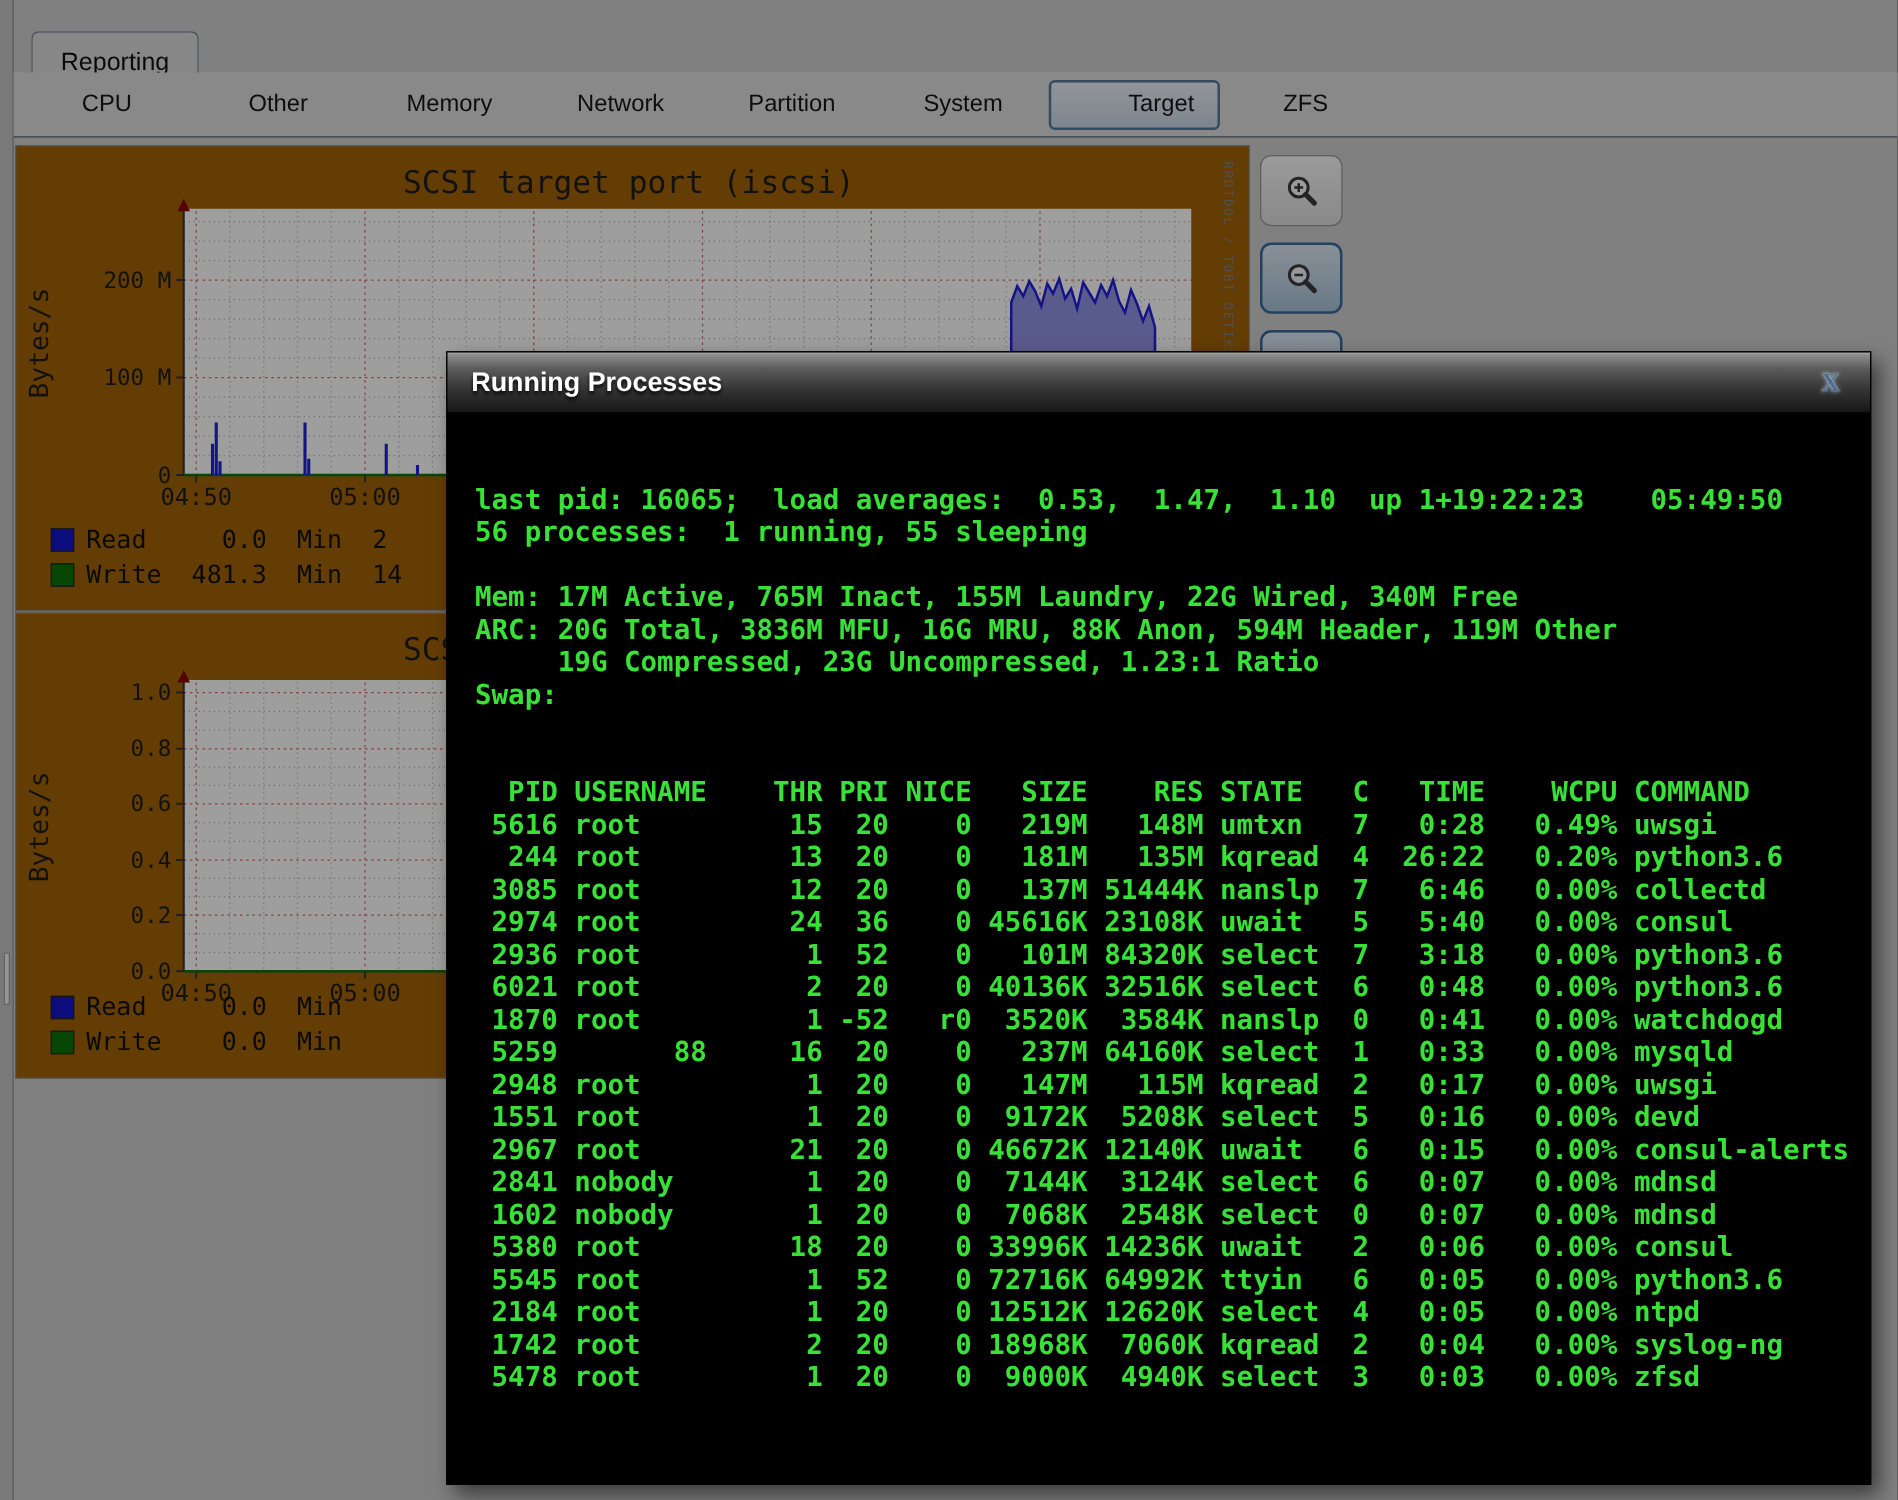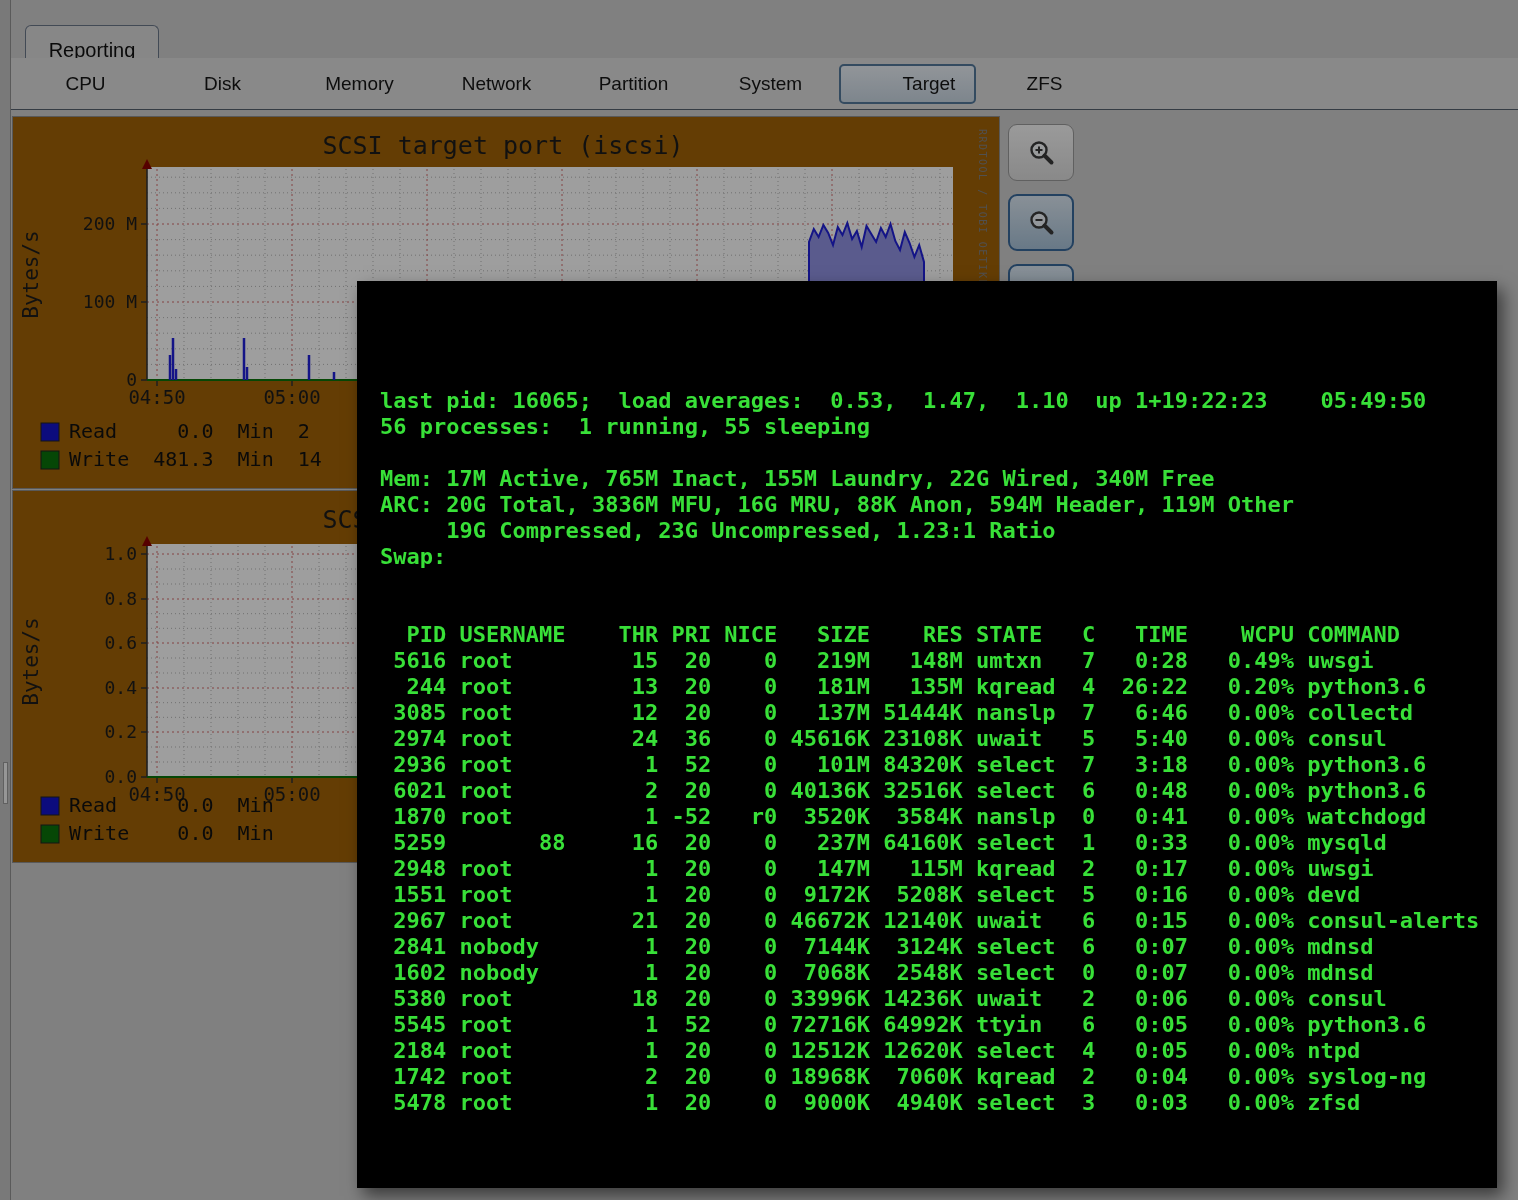--- a/index.html
+++ b/index.html
@@ -63,21 +63,21 @@
 </div>
 
 <div class="tabrow">
   <div class="reporting-tab">
     <span>Reporting</span>
   </div>
 </div>
 
 <div class="subtabs" id="subtabs">
     <div class="subtab">CPU</div>
-    <div class="subtab">Disk</div>
+    <div class="subtab">Other</div>
     <div class="subtab">Memory</div>
     <div class="subtab">Network</div>
     <div class="subtab">Partition</div>
     <div class="subtab">System</div>
     <div class="subtab selected">Target</div>
     <div class="subtab">ZFS</div>
   </div>
 
 <div class="chart-panel" id="chart-panel-0">
   <svg id="chart-svg-0" width="984" height="369" xmlns="http://www.w3.org/2000/svg">
@@ -256,20 +256,24 @@
       <svg width="27" height="27">
         <circle cx="11" cy="11" r="7.5" stroke="#3a3a3a" stroke-width="2.4" fill="rgba(250,252,255,0.75)"></circle>
         <line x1="16.5" y1="16.5" x2="23.5" y2="23.5" stroke="#3a3a3a" stroke-width="4" stroke-linecap="round"></line>
       </svg>
     </div>
   </div>
 
 <div class="dim"></div>
 
 <div class="modal">
+  <div class="titlebar">
+    <span class="title">Running Processes</span>
+    <span class="close-x">X</span>
+  </div>
   <div class="terminal">
     <pre id="term-pre">last pid: 16065;  load averages:  0.53,  1.47,  1.10  up 1+19:22:23    05:49:50
 56 processes:  1 running, 55 sleeping
 
 Mem: 17M Active, 765M Inact, 155M Laundry, 22G Wired, 340M Free
 ARC: 20G Total, 3836M MFU, 16G MRU, 88K Anon, 594M Header, 119M Other
      19G Compressed, 23G Uncompressed, 1.23:1 Ratio
 Swap:
 
 

